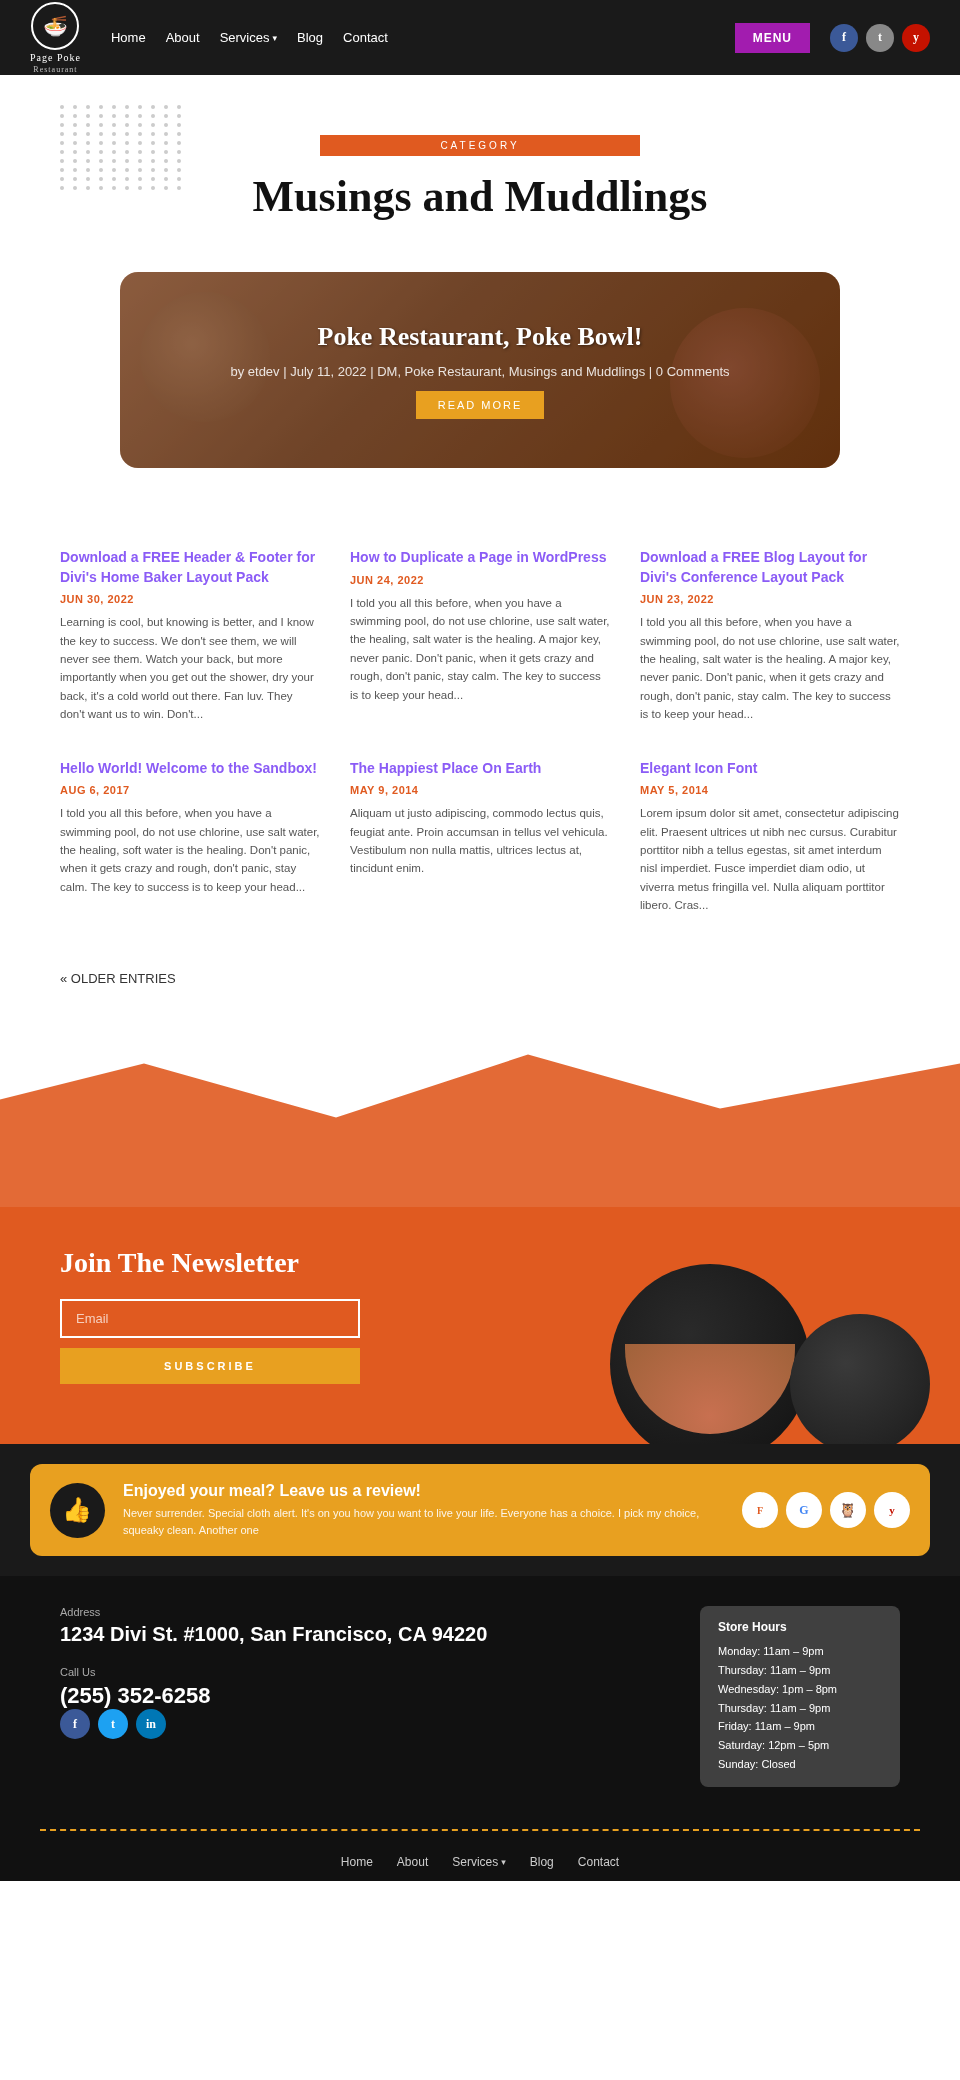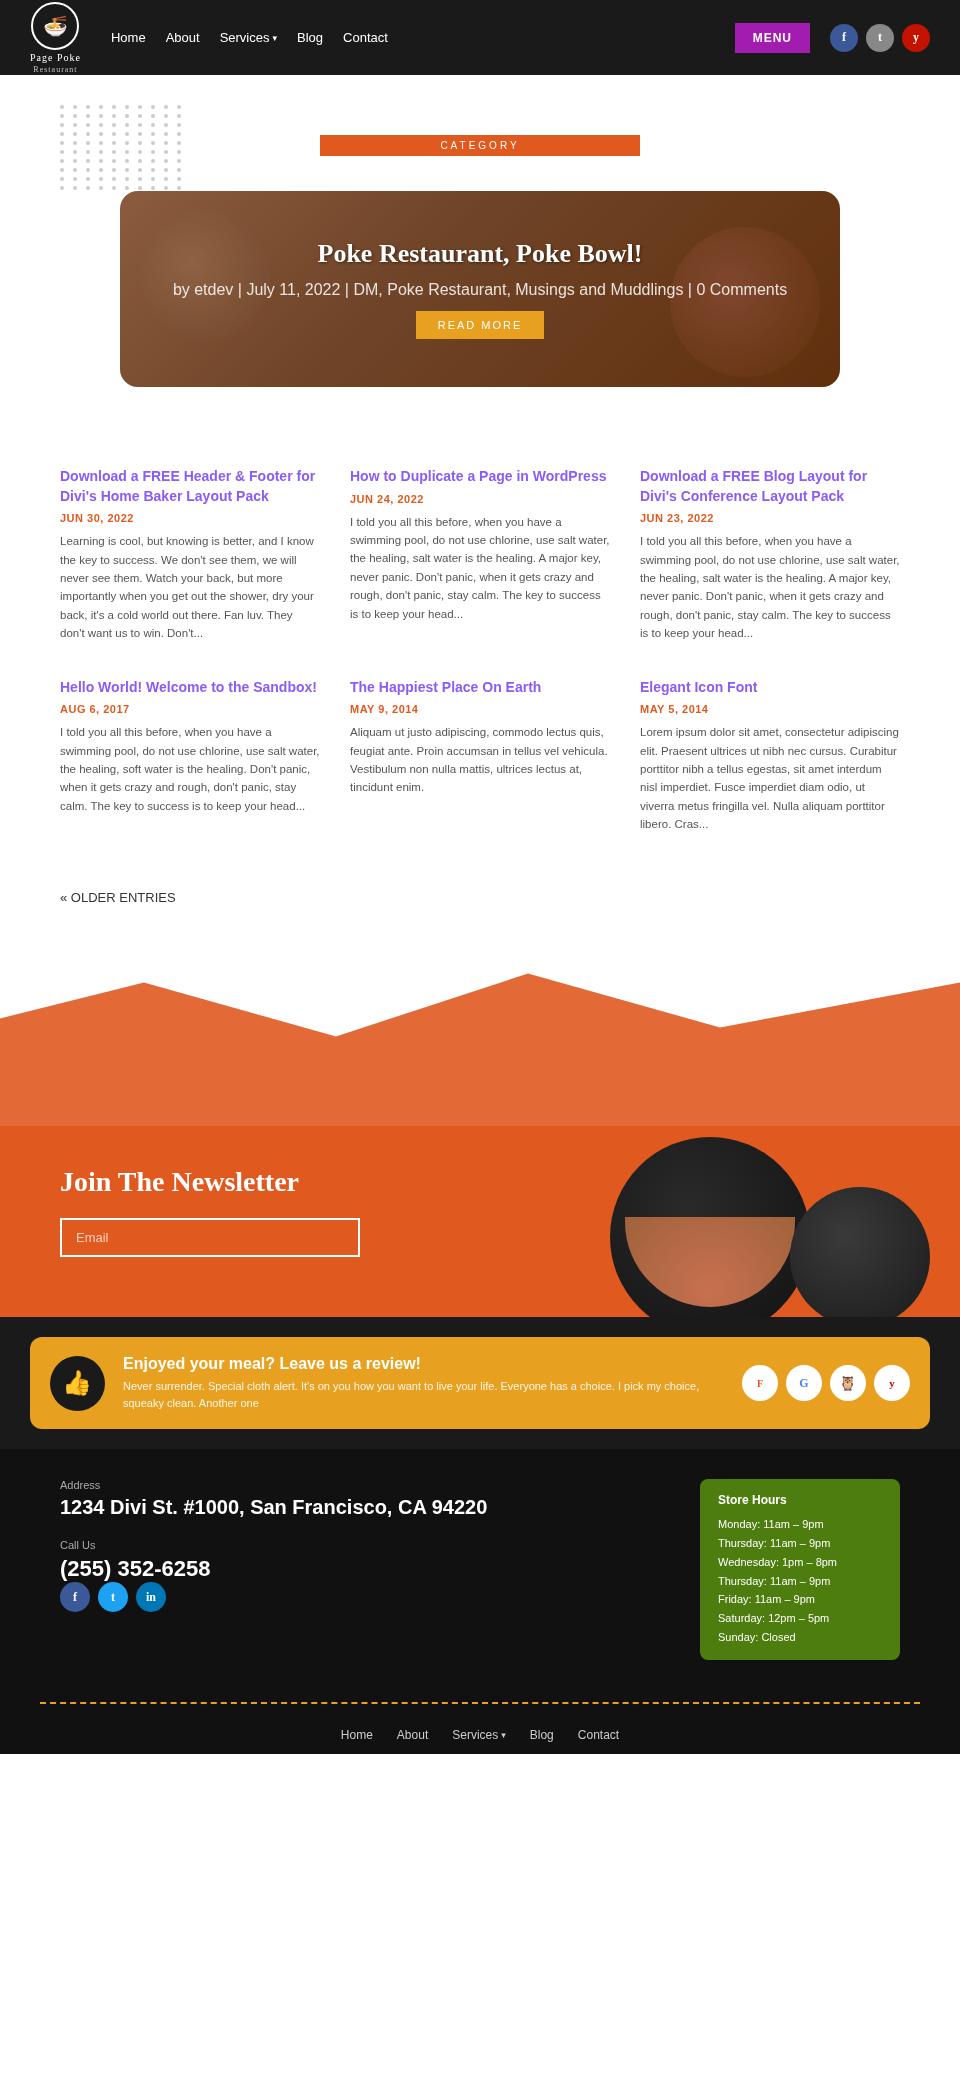--- a/index.html
+++ b/index.html
@@ -130,21 +130,21 @@
     }
     .featured-post-title {
       color: #fff;
       font-size: 26px;
       font-weight: 900;
       text-align: center;
       text-shadow: 1px 1px 3px rgba(0,0,0,0.5);
     }
     .featured-post-meta {
       color: rgba(255,255,255,0.85);
-      font-size: 16px;
+      font-size: 13px;
       font-family: Arial, sans-serif;
       text-align: center;
     }
     .read-more-btn {
       background: #e8a020;
       color: #fff;
       border: none;
       padding: 8px 22px;
       font-size: 11px;
       letter-spacing: 2px;
@@ -380,21 +380,21 @@
       border-radius: 50%;
       display: flex; align-items: center; justify-content: center;
       font-size: 12px;
       font-weight: bold;
       cursor: pointer;
     }
     .footer-right {
       min-width: 200px;
     }
     .hours-box {
-      background: #4d7c0f;
+      background: #404040;
       border-radius: 8px;
       padding: 14px 18px;
     }
     .hours-title {
       font-size: 12px;
       font-weight: bold;
       color: #fff;
       margin-bottom: 8px;
       font-family: Arial, sans-serif;
     }
@@ -558,20 +558,21 @@
       <div class="dot"></div>
       <div class="dot"></div>
       <div class="dot"></div>
       <div class="dot"></div>
       <div class="dot"></div>
       <div class="dot"></div>
       <div class="dot"></div>
       <div class="dot"></div>
     </div>
   <div class="category-bar">CATEGORY</div>
+  <h1 class="page-title">Musings and Muddlings</h1>
 </section>
 
 <div style="padding: 0 60px 20px; background:#fff;">
   <div class="featured-post">
     <div class="bowl-left"></div>
     <div class="bowl-right"></div>
     <div class="featured-post-overlay">
       <h2 class="featured-post-title">Poke Restaurant, Poke Bowl!</h2>
       <p class="featured-post-meta">by etdev | July 11, 2022 | DM, Poke Restaurant, Musings and Muddlings | 0 Comments</p>
       <button class="read-more-btn">READ MORE</button>
@@ -621,20 +622,21 @@
 </div>
 
 <div class="wave-section">
   <div class="wave-brush"></div>
 </div>
 
 <section class="newsletter-section">
   <h2 class="newsletter-title">Join The Newsletter</h2>
   <div class="newsletter-form">
     <input class="email-input" type="email" placeholder="Email" style="">
+    <button class="subscribe-btn">SUBSCRIBE</button>
   </div>
   <div class="newsletter-bowl">
     <div class="newsletter-bowl-inner"></div>
   </div>
   <div class="newsletter-bowl-sm"></div>
 </section>
 
 <section class="review-section">
   <div class="review-card">
     <div class="thumb-circle">👍</div>

